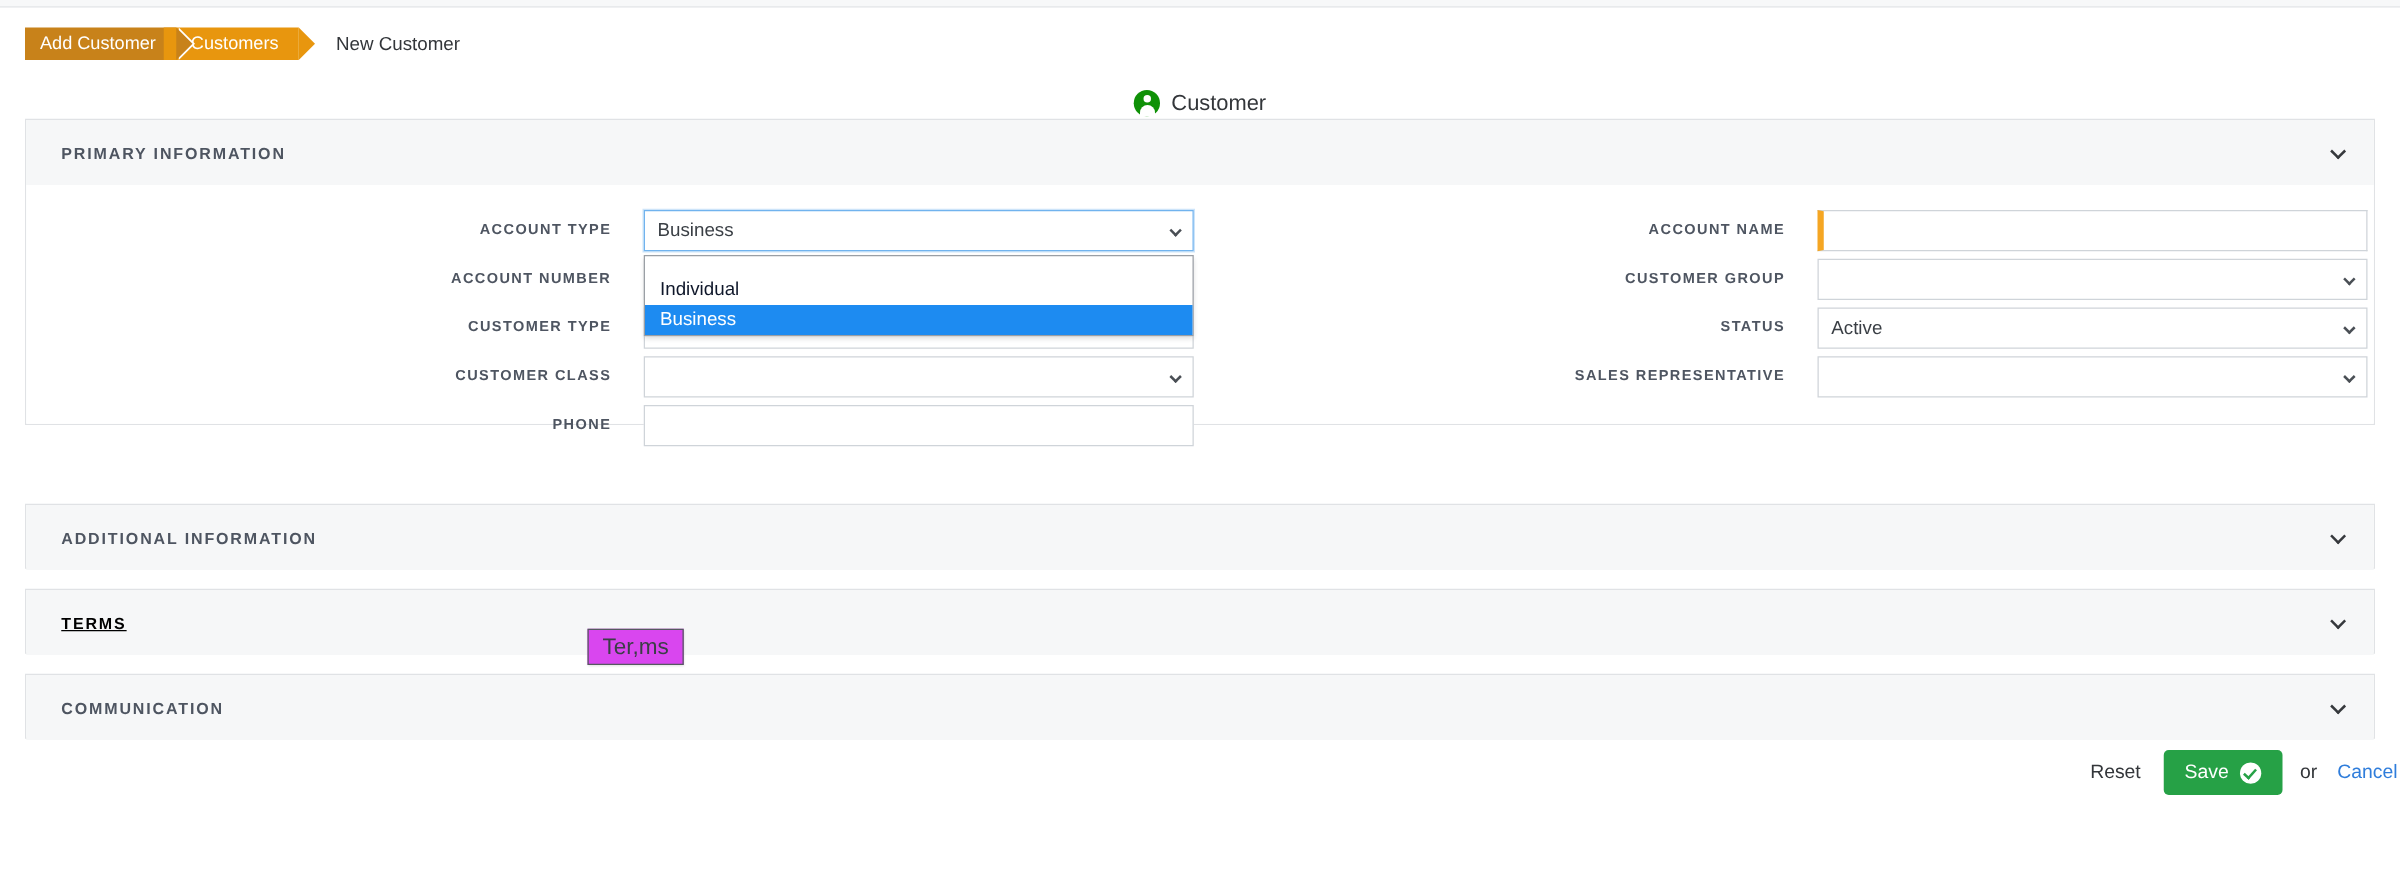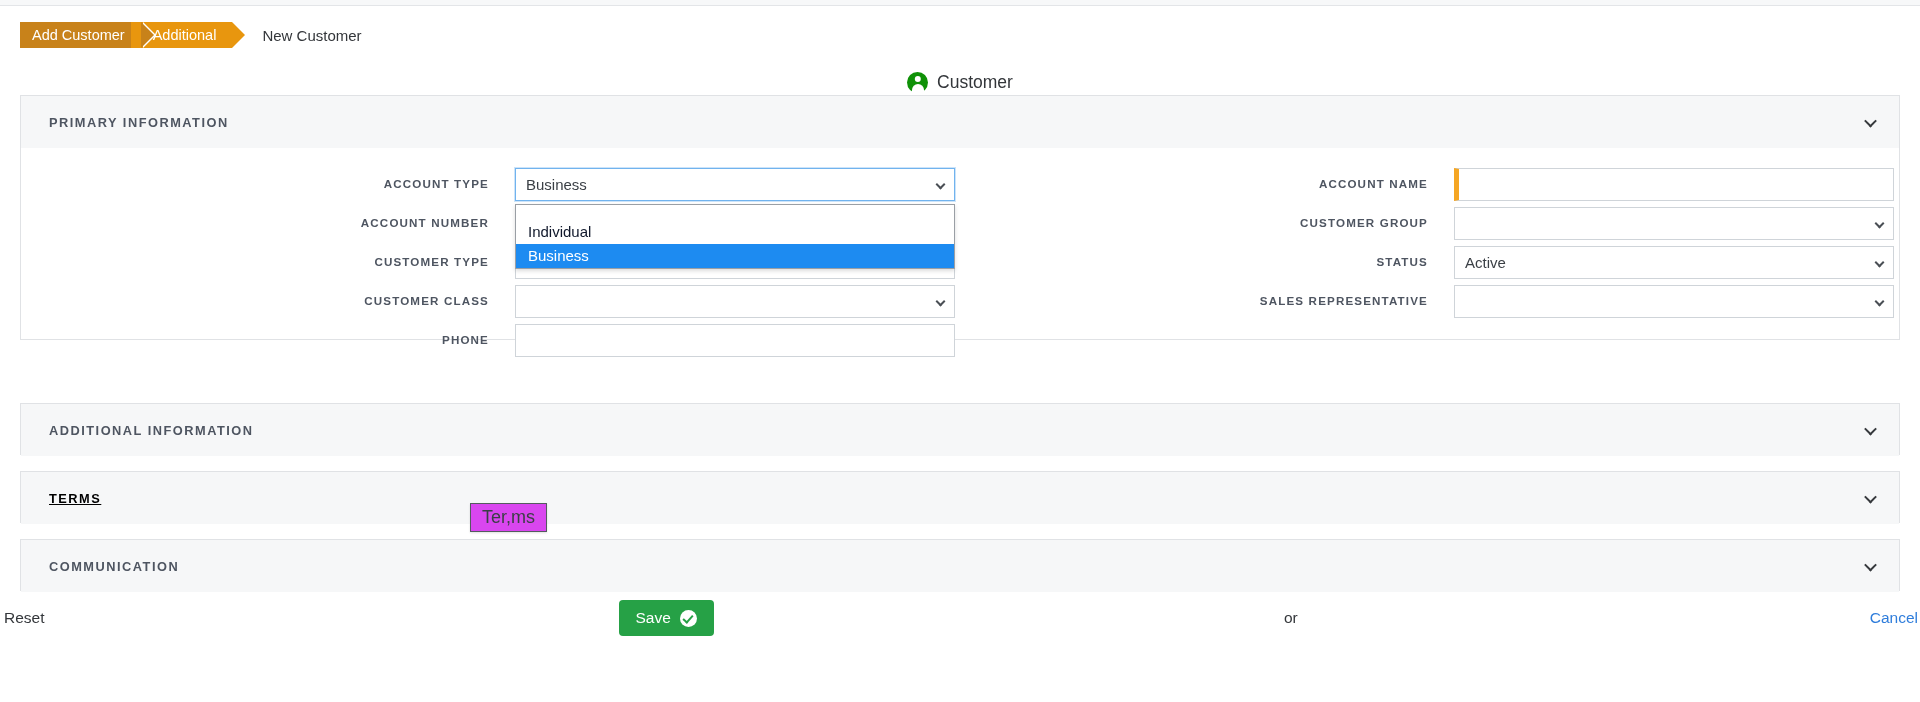--- a/index.html
+++ b/index.html
@@ -147,21 +147,21 @@
   .tooltip {
     position: absolute; background: #d946ef; border: 1px solid #555a60;
     font-size: 18px; color: #3a3f45; padding: 4px 11px;
     z-index: 60; white-space: nowrap; line-height: 19px;
     box-shadow: 0 1px 2px rgba(0,0,0,.12);
   }
 
   
   .actions {
     position: absolute; left: 0; top: 600px; width: 1920px;
-    display: flex; align-items: center; justify-content: space-between; gap: 14px;
+    display: flex; align-items: center; justify-content: flex-end; gap: 14px;
   }
   .btn-reset {
     font-size: 15.5px; color: #33363a; background: none; border: none;
     cursor: pointer; padding: 6px 4px; font-family: "Liberation Sans", sans-serif;
   }
   .btn-save {
     display: inline-flex; align-items: center; gap: 9px;
     background: #26a146; color: #fff; border: none; border-radius: 4px;
     font-size: 15.5px; padding: 9px 17px; cursor: pointer;
     font-family: "Liberation Sans", sans-serif;
@@ -187,21 +187,21 @@
 
 <div class="page">
 
   <div class="topstrip"></div>
 
   <div class="breadcrumb">
     <div class="crumb c1">
       <span>Add Customer</span>
     </div>
     <div class="crumb c2">
-      <span>Additional</span>
+      <span>Customers</span>
     </div>
     <div class="crumb-plain">New Customer</div>
   </div>
 
   <div class="doc-title">
     <span class="person-icon"></span>
     <span class="doc-title-text">Customer</span>
   </div>
 
   <div class="panel" style="top:95px;height:245px;">

